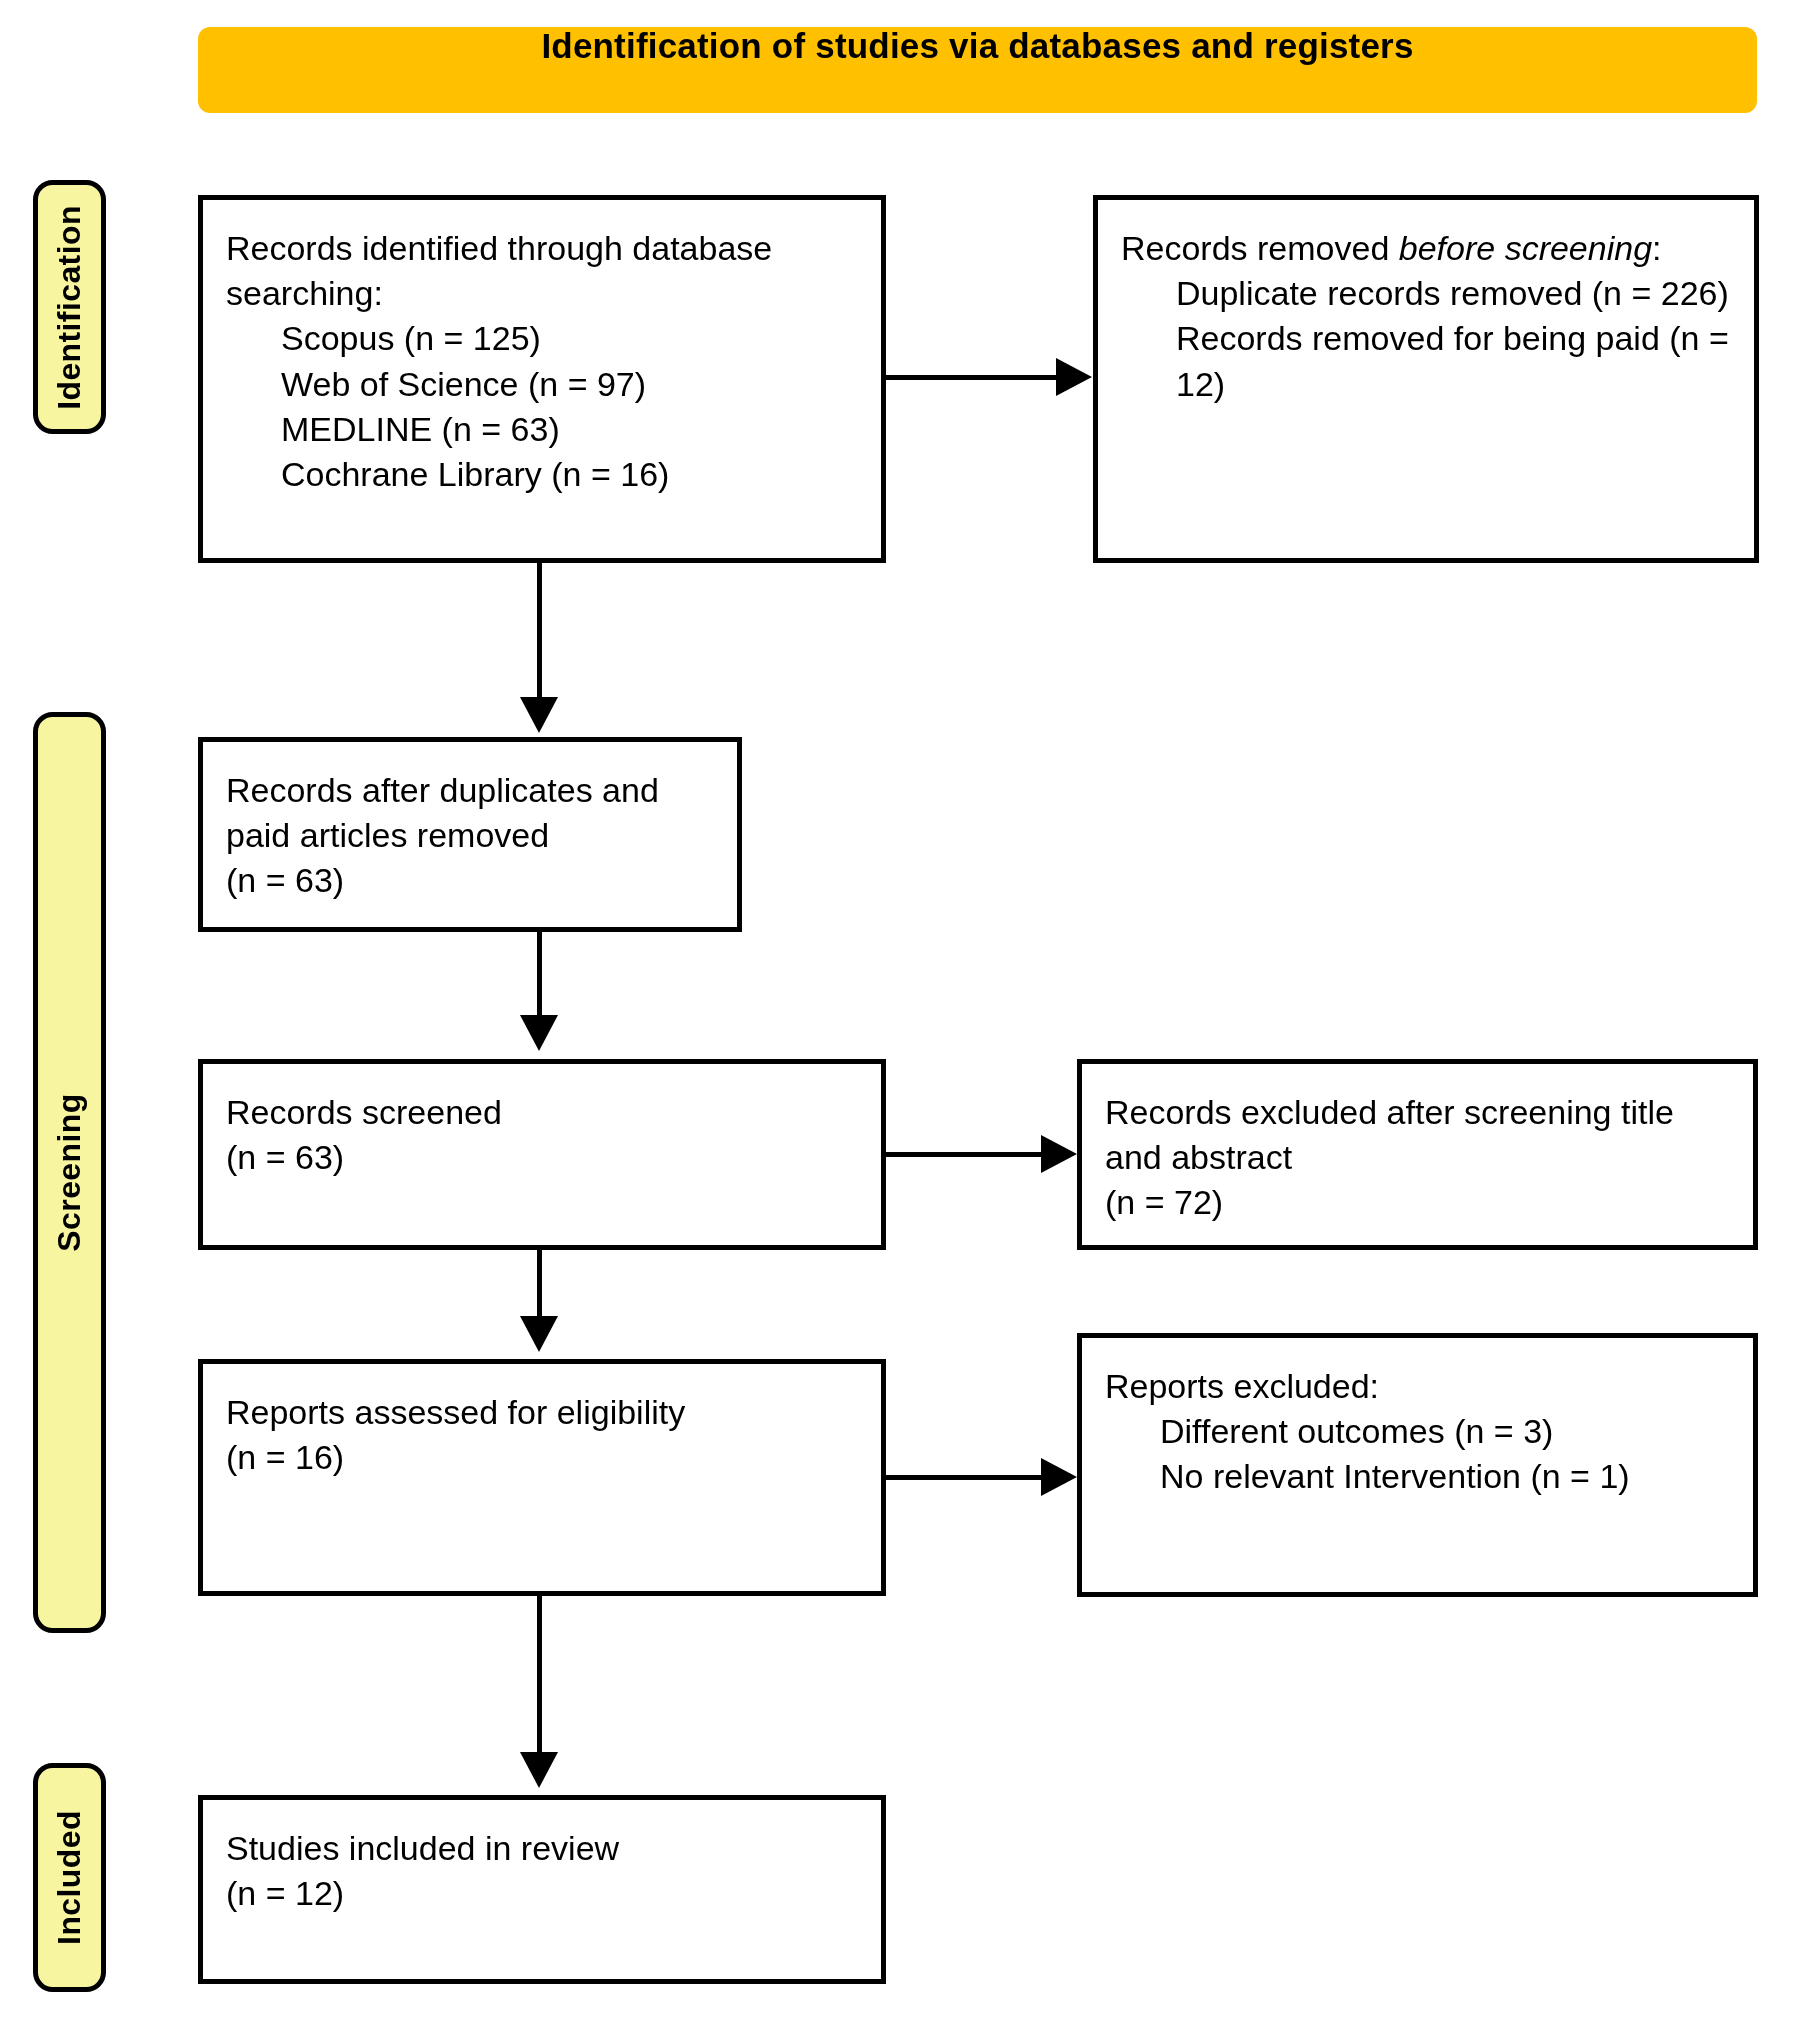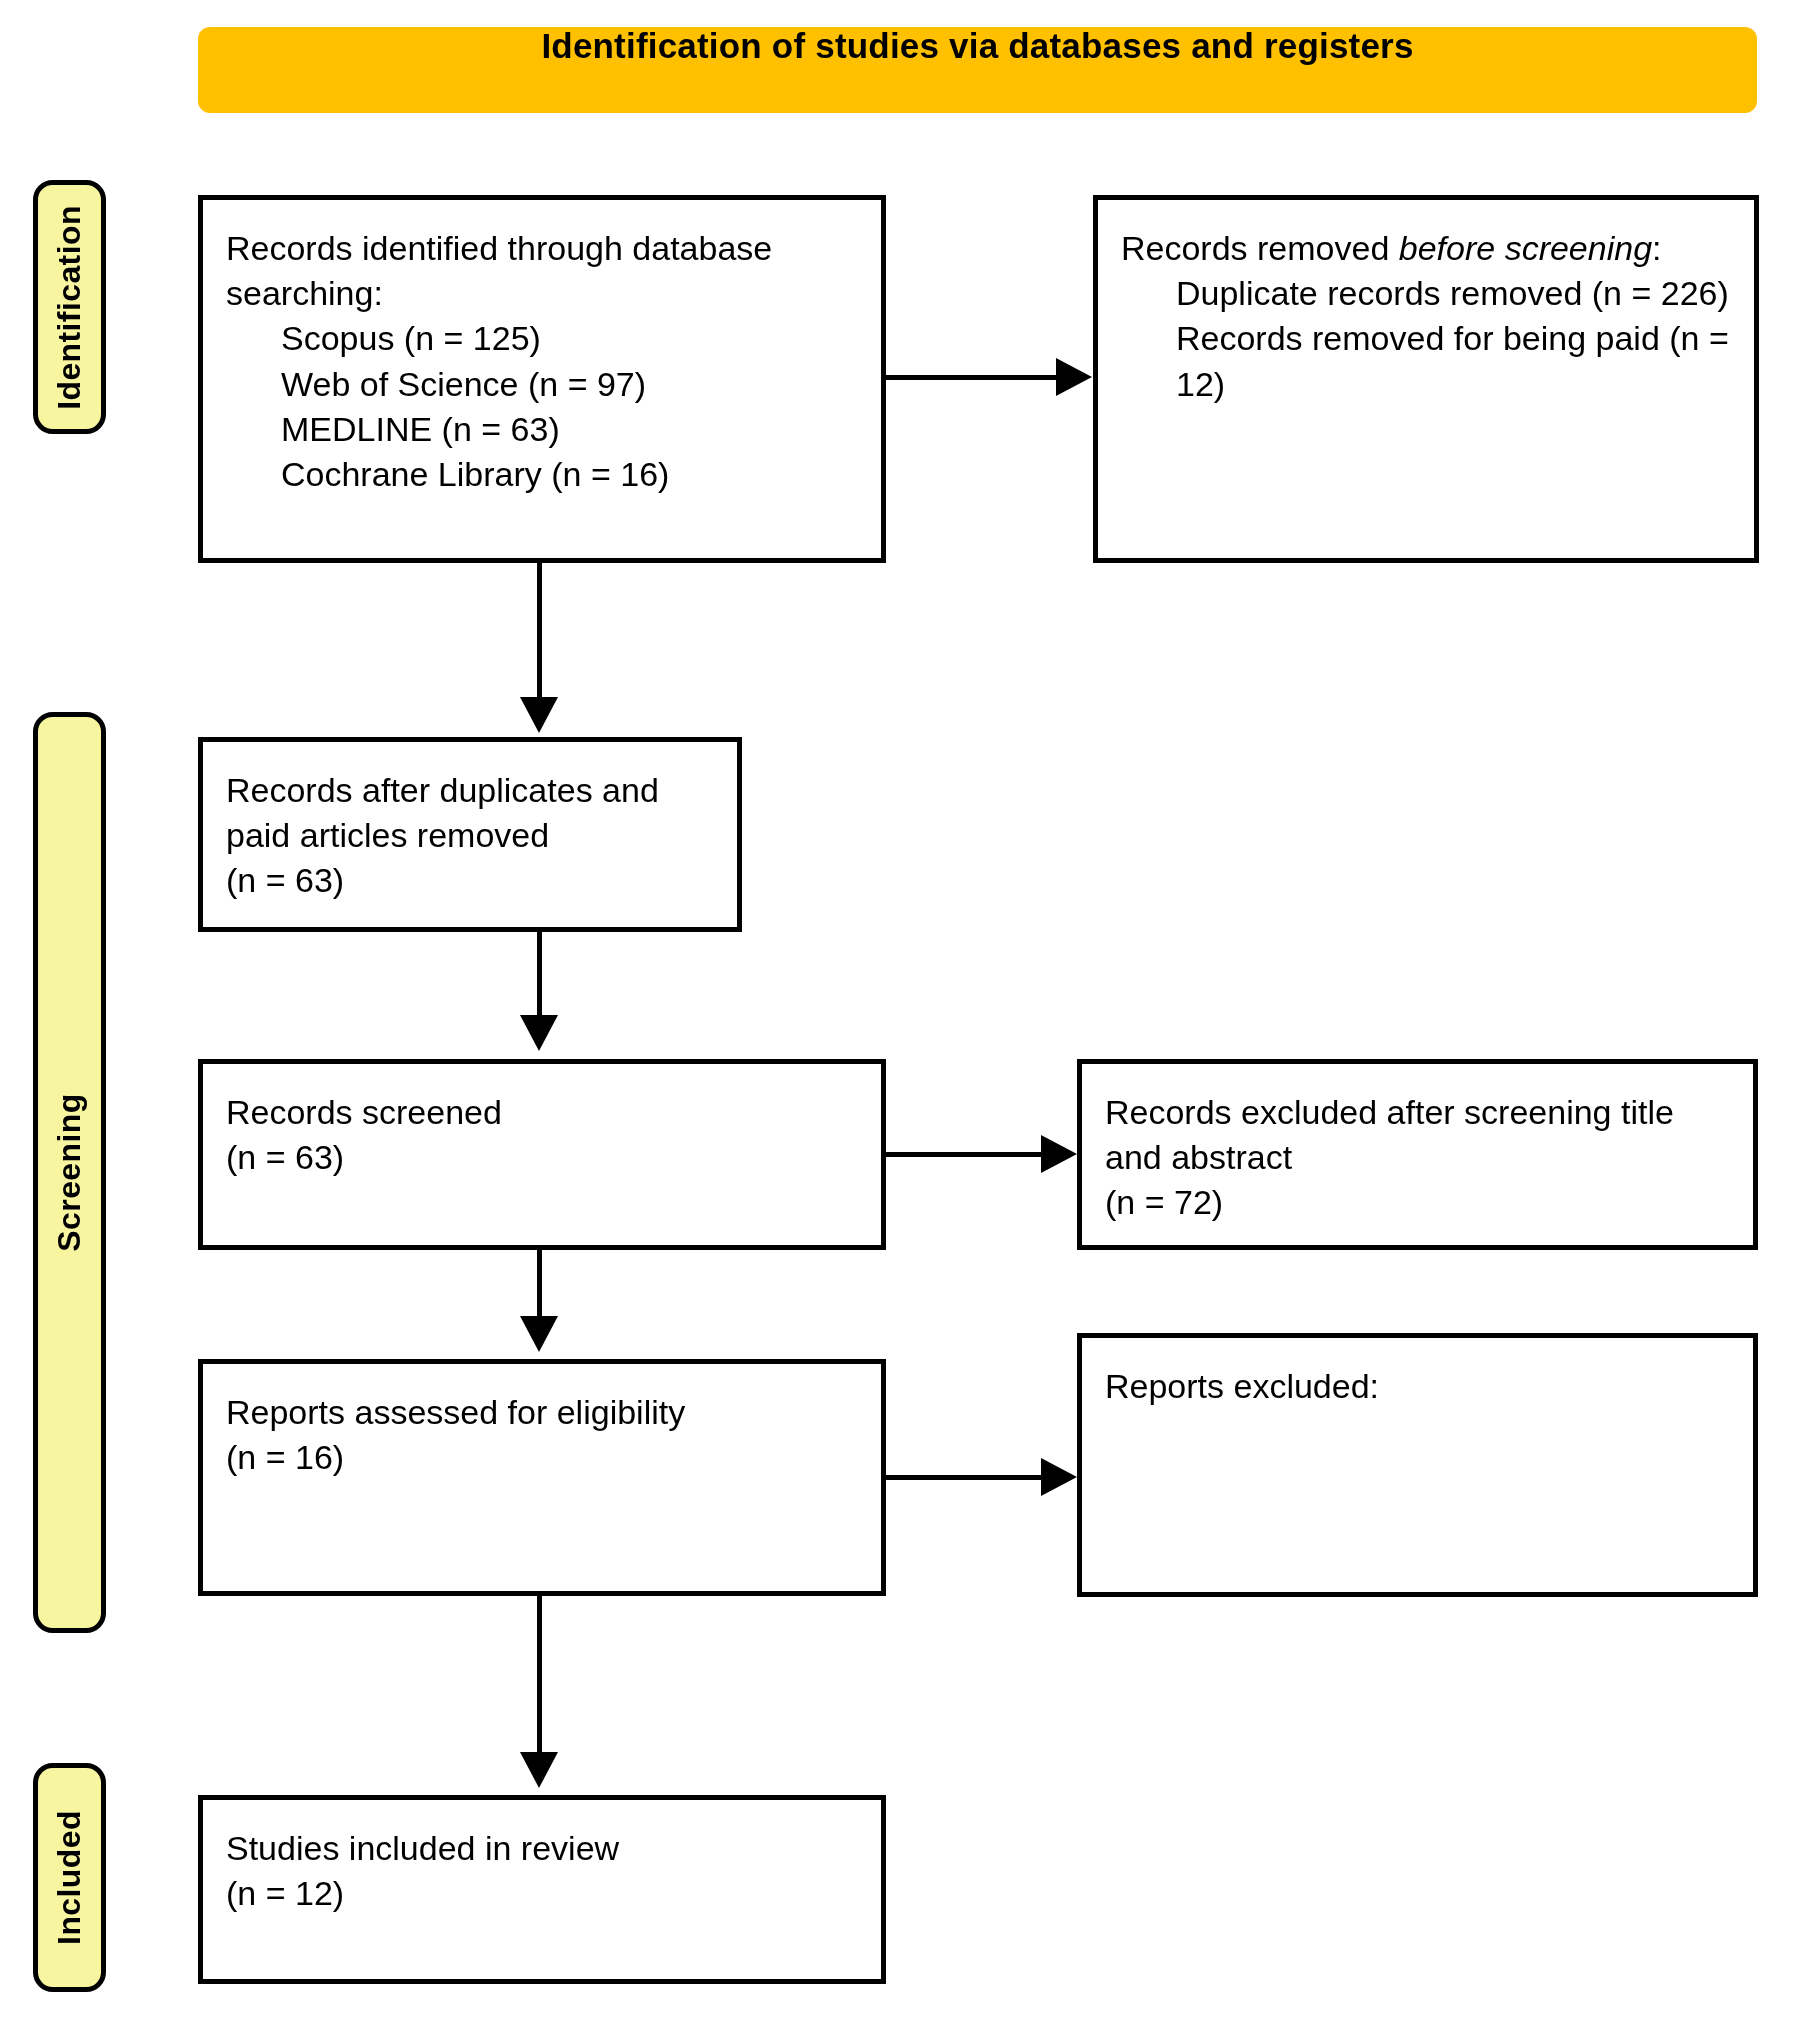--- a/index.html
+++ b/index.html
@@ -185,21 +185,21 @@
     <div class="box-text">Records excluded after screening title and abstract
 (n = 72)</div>
   </div>
 
   <div class="box" id="box-eligibility">
     <div class="box-text">Reports assessed for eligibility
 (n = 16)</div>
   </div>
 
   <div class="box" id="box-reports-excl">
-    <div class="box-text"><span>Reports excluded:</span></div>
+    <div class="box-text"><span>Reports excluded:</span><span class="indent">Different outcomes (n = 3)</span><span class="indent">No relevant Intervention (n = 1)</span></div>
   </div>
 
   <div class="box" id="box-included">
     <div class="box-text">Studies included in review
 (n = 12)</div>
   </div>
 
   <div class="v-line conn" id="vline-1"></div>
   <div class="arrow-down conn" id="arr-1"></div>
 

